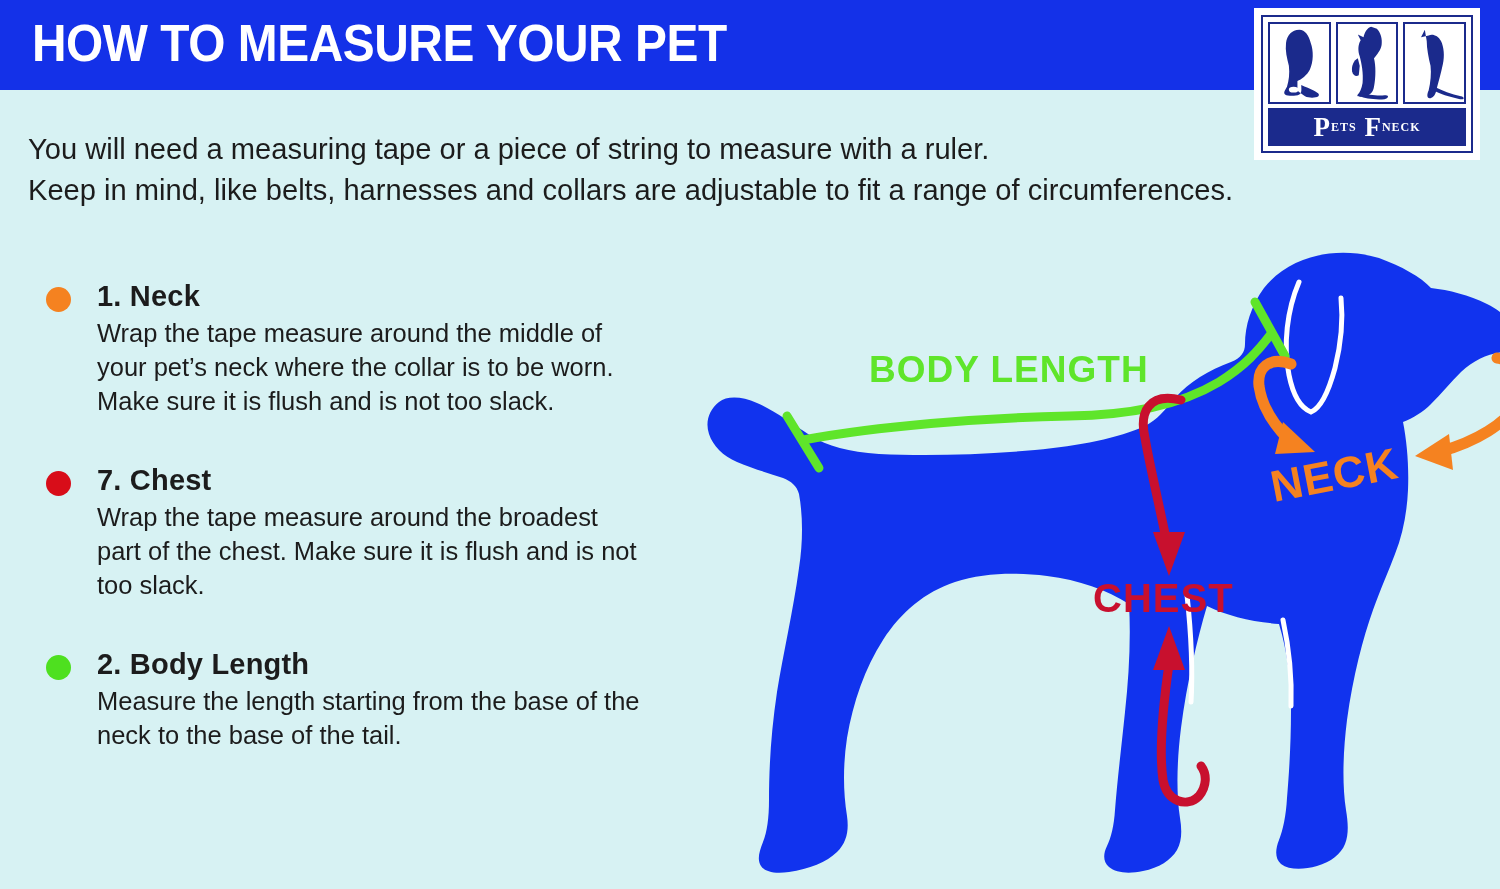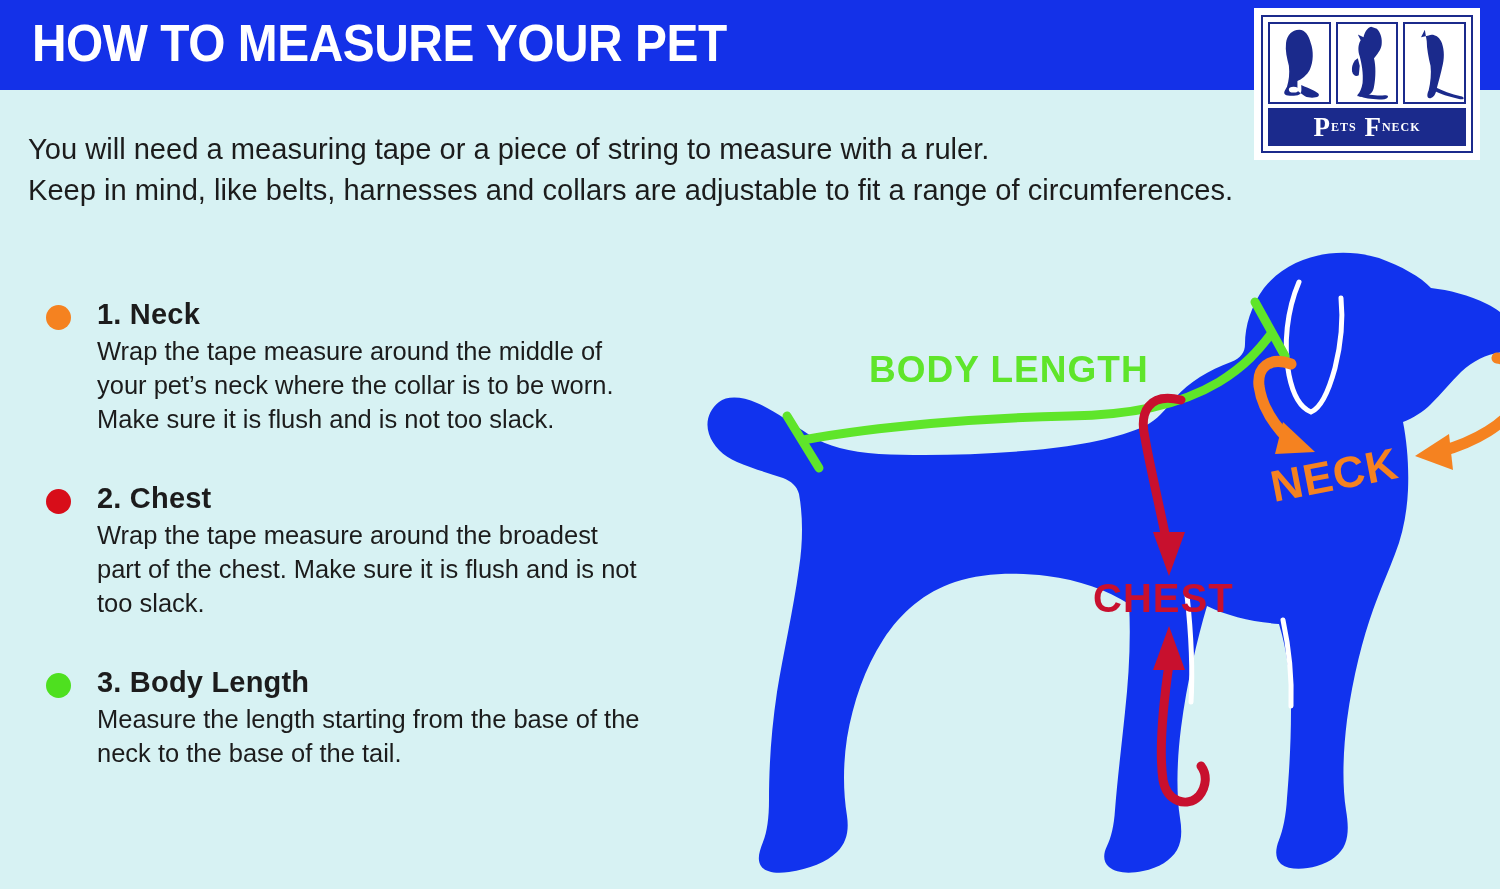--- a/index.html
+++ b/index.html
@@ -100,21 +100,21 @@
     line-height: 41px;
     white-space: nowrap;
     transform: scaleX(0.97);
     transform-origin: left center;
   }
 
   
   #steps {
     position: absolute;
     left: 44px;
-    top: 296px;
+    top: 278px;
     width: 625px;
   }
   .step {
     position: relative;
     padding-left: 53px;
     margin-bottom: 44px;
   }
   .step-dot {
     position: absolute;
     left: 2px;
@@ -213,31 +213,31 @@
     <div class="step-title">1. Neck</div>
     <div class="step-body">
       <div>Wrap the tape measure around the middle of</div>
       <div>your pet’s neck where the collar is to be worn.</div>
       <div>Make sure it is flush and is not too slack.</div>
     </div>
   </div>
 
   <div class="step">
     <span class="step-dot" style="background:#d80d19"></span>
-    <div class="step-title">2. Chest</div>
+    <div class="step-title">7. Chest</div>
     <div class="step-body">
       <div>Wrap the tape measure around the broadest</div>
       <div>part of the chest. Make sure it is flush and is not</div>
       <div>too slack.</div>
     </div>
   </div>
 
   <div class="step">
     <span class="step-dot" style="background:#4ee01f"></span>
-    <div class="step-title">3. Body Length</div>
+    <div class="step-title">2. Body Length</div>
     <div class="step-body">
       <div>Measure the length starting from the base of the</div>
       <div>neck to the base of the tail.</div>
     </div>
   </div>
 
 </div>
 
 <div id="diagram">
   <svg viewBox="0 0 845 649">

